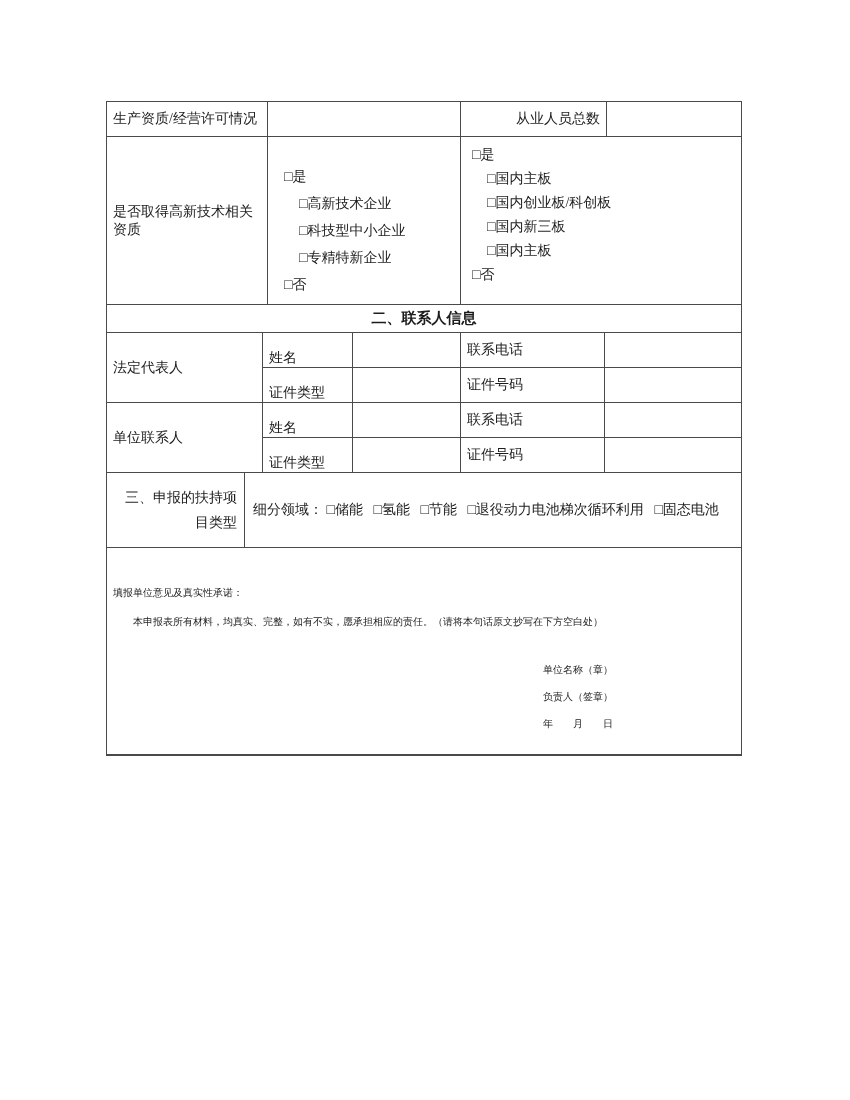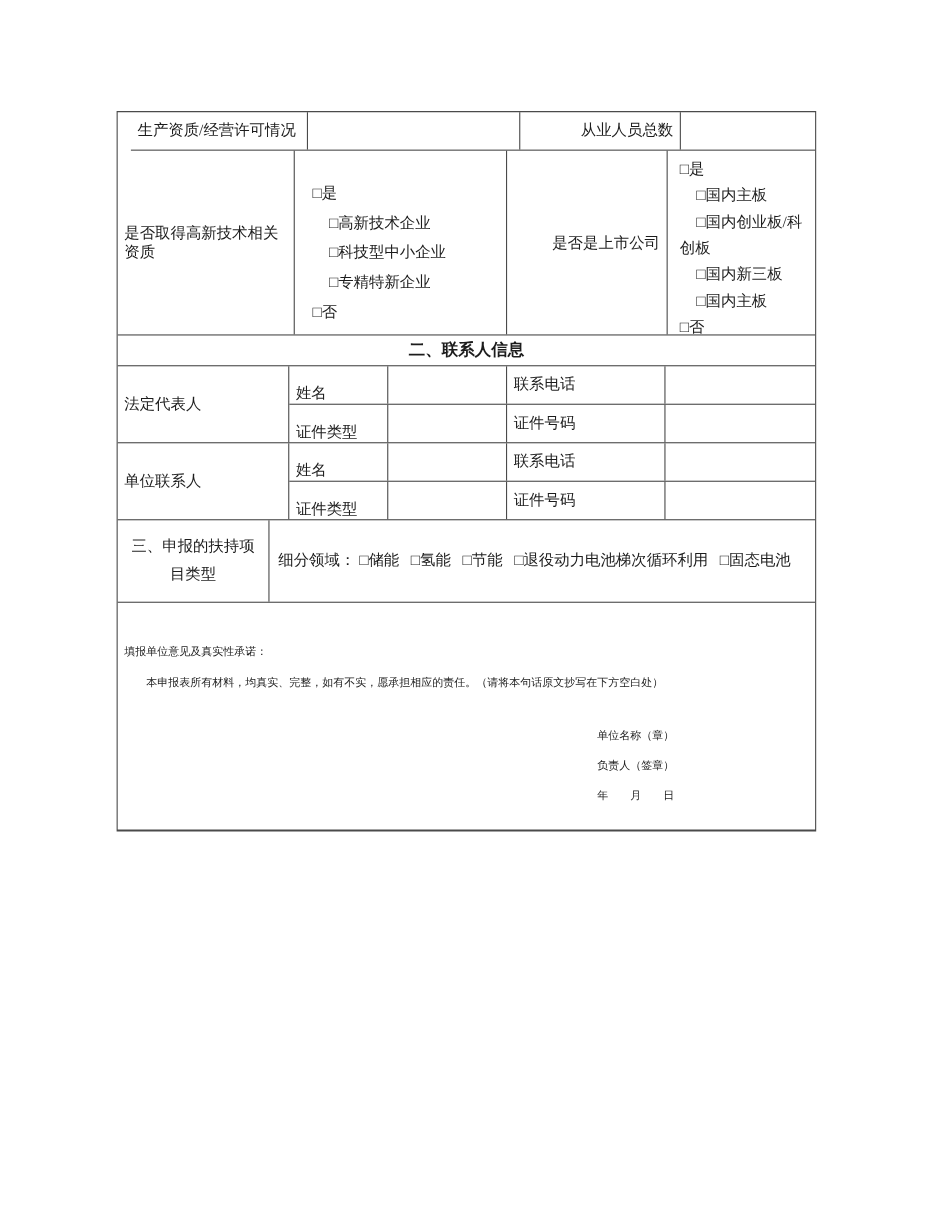--- a/index.html
+++ b/index.html
@@ -22,37 +22,37 @@
   }
   .cell.last{border-right:none;}
   .cell.top{align-items:flex-start;}
   
   .w161{width:161px;flex:none;} .w193{width:193px;flex:none;}
   .w146{width:146px;flex:none;justify-content:flex-end;} .w156{width:156px;flex:none;}
   .w90{width:90px;flex:none;align-items:flex-end;}  .w108{width:108px;flex:none;}
   .w144{width:144px;flex:none;} .w138{width:138px;flex:none;}
   .fill{flex:1 1 auto;}
   
-  .r1{height:35px;margin-left:12px;}
+  .r1{height:35px;}
   .r2{height:168px;}
   .hrow{height:28px;}
   .hrow .cell{justify-content:center;font-weight:bold;font-size:15px;}
   .cgroup{display:flex;border-bottom:1px solid #4a4a4a;box-sizing:border-box;height:70px;}
   .cright{flex:1 1 auto;display:flex;flex-direction:column;}
   .crow{display:flex;flex:1 1 auto;box-sizing:border-box;}
   .crow.first{border-bottom:1px solid #4a4a4a;}
   .proj{height:75px;}
   .commit{height:206px;}
   .review{height:153px;}
   
   .optcol2{display:block;padding:26px 4px 0 10px;line-height:27px;}
   .optcol4{display:block;padding:6px 3px 0 5px;line-height:24px;}
   .opt{display:block;}
   .opt.sub{text-indent:15px;}
-  .projlabel{justify-content:center;text-align:center;padding:0 7px;line-height:25px;}
+  .projlabel{justify-content:center;text-align:right;padding:0 7px;line-height:25px;}
   .projcontent{padding-left:8px;}
   .projcontent .chk{margin-right:7px;}
   
   .commit-inner{display:block;width:100%;padding:32px 8px 0 6px;box-sizing:border-box;font-size:10px;}
   .c-head{line-height:26px;}
   .c-body{text-indent:2em;line-height:28px;margin-top:2px;}
   .sigblock{margin-top:20px;text-align:right;padding-right:120px;line-height:27px;}
   .sigline{display:block;}
   
   .review-inner{display:block;width:100%;padding:50px 8px 0 28px;box-sizing:border-box;font-size:15px;}
@@ -86,23 +86,20 @@
       </div>
       <div class="cell w193 top">
         <span class="optcol2">
           <span class="opt">□是</span>
           <span class="opt sub">□高新技术企业</span>
           <span class="opt sub">□科技型中小企业</span>
           <span class="opt sub">□专精特新企业</span>
           <span class="opt">□否</span>
         </span>
       </div>
-      <div class="cell w146">
-        <span>是否是上市公司</span>
-      </div>
       <div class="cell fill last top">
         <span class="optcol4">
           <span class="opt">□是</span>
           <span class="opt sub">□国内主板</span>
           <span class="opt sub">□国内创业板/科创板</span>
           <span class="opt sub">□国内新三板</span>
           <span class="opt sub">□国内主板</span>
           <span class="opt">□否</span>
         </span>
       </div>

